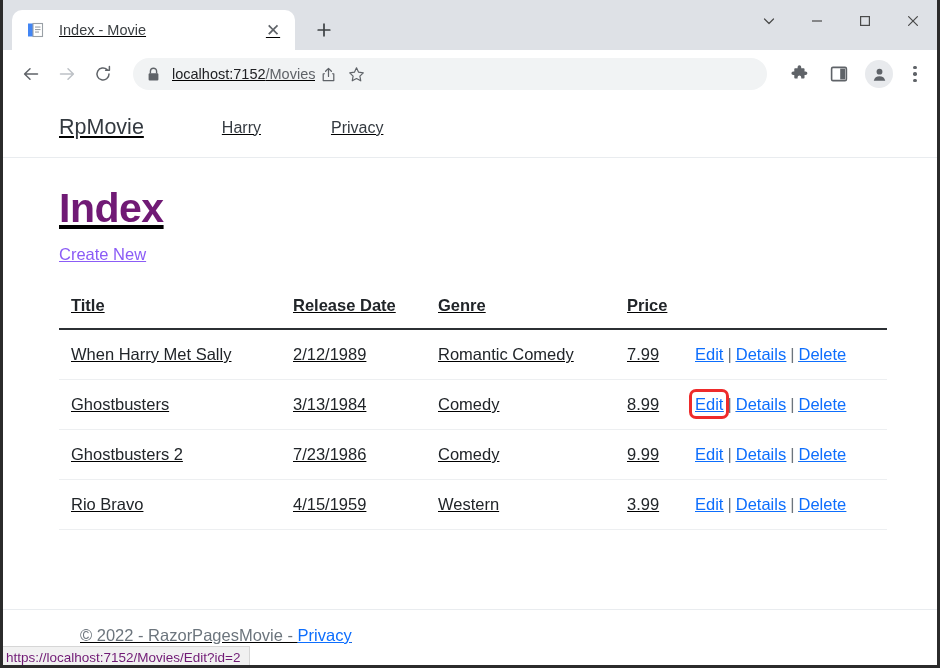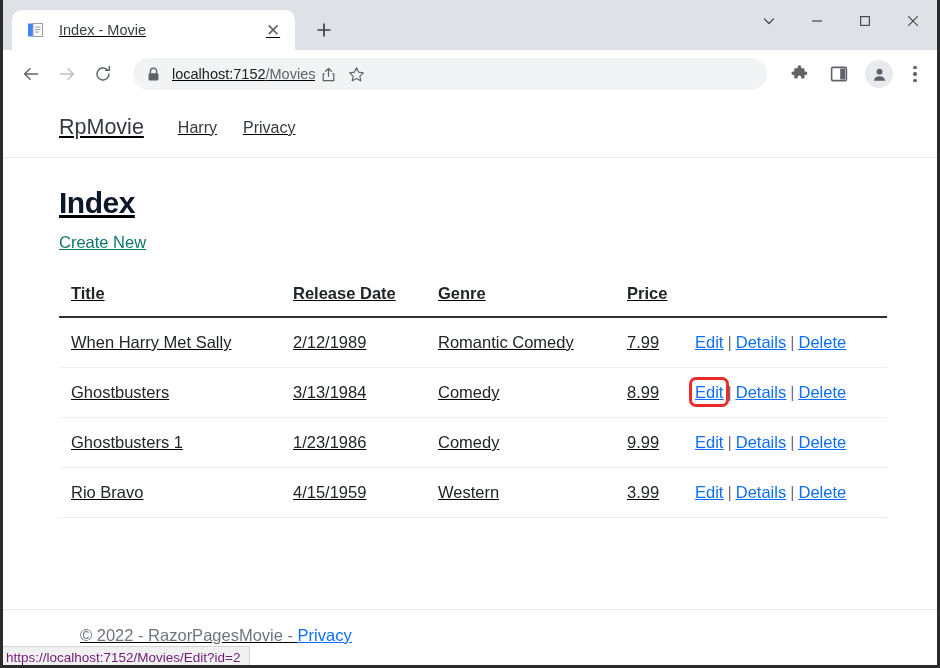--- a/index.html
+++ b/index.html
@@ -232,20 +232,21 @@
   
   .site-nav {
     height: 60px;
     border-bottom: 1px solid #e9ecef;
     display: flex;
     align-items: center;
     padding-left: 56px;
     box-sizing: border-box;
     flex: 0 0 auto;
     background: #ffffff;
+    gap: 44px;
   }
   .brand {
     font-size: 21.5px;
     color: #343a40;
     margin-right: 34px;
     cursor: pointer;
     white-space: nowrap;
   }
   .nav-link {
     font-size: 16px;
@@ -256,30 +257,30 @@
   }
 
   
   .content {
     flex: 1 1 auto;
     padding: 28px 56px 0 56px;
     box-sizing: border-box;
     overflow: hidden;
   }
   .page-title {
-    font-size: 30px;
+    font-size: 41px;
     font-weight: bold;
-    color: #0f172a;
+    color: #701a75;
     margin: 0 0 14px 0;
     letter-spacing: -0.5px;
     line-height: 1.1;
   }
   .create-link {
     font-size: 16.5px;
-    color: #0f766e;
+    color: #8b5cf6;
     text-decoration: underline;
     cursor: pointer;
     display: inline-block;
     margin-bottom: 26px;
   }
 
   table.movies {
     width: 828px;
     border-collapse: collapse;
     table-layout: fixed;
@@ -523,22 +524,22 @@
               <td><a class="act-link">Edit</a><span class="act-sep">|</span><a class="act-link">Details</a><span class="act-sep">|</span><a class="act-link">Delete</a></td>
             </tr>
             <tr>
               <td>Ghostbusters</td>
               <td>3/13/1984</td>
               <td>Comedy</td>
               <td>8.99</td>
               <td><a class="act-link highlight-box">Edit</a><span class="act-sep">|</span><a class="act-link">Details</a><span class="act-sep">|</span><a class="act-link">Delete</a></td>
             </tr>
             <tr>
-              <td>Ghostbusters 1</td>
-              <td>1/23/1986</td>
+              <td>Ghostbusters 2</td>
+              <td>7/23/1986</td>
               <td>Comedy</td>
               <td>9.99</td>
               <td><a class="act-link">Edit</a><span class="act-sep">|</span><a class="act-link">Details</a><span class="act-sep">|</span><a class="act-link">Delete</a></td>
             </tr>
             <tr>
               <td>Rio Bravo</td>
               <td>4/15/1959</td>
               <td>Western</td>
               <td>3.99</td>
               <td><a class="act-link">Edit</a><span class="act-sep">|</span><a class="act-link">Details</a><span class="act-sep">|</span><a class="act-link">Delete</a></td>

